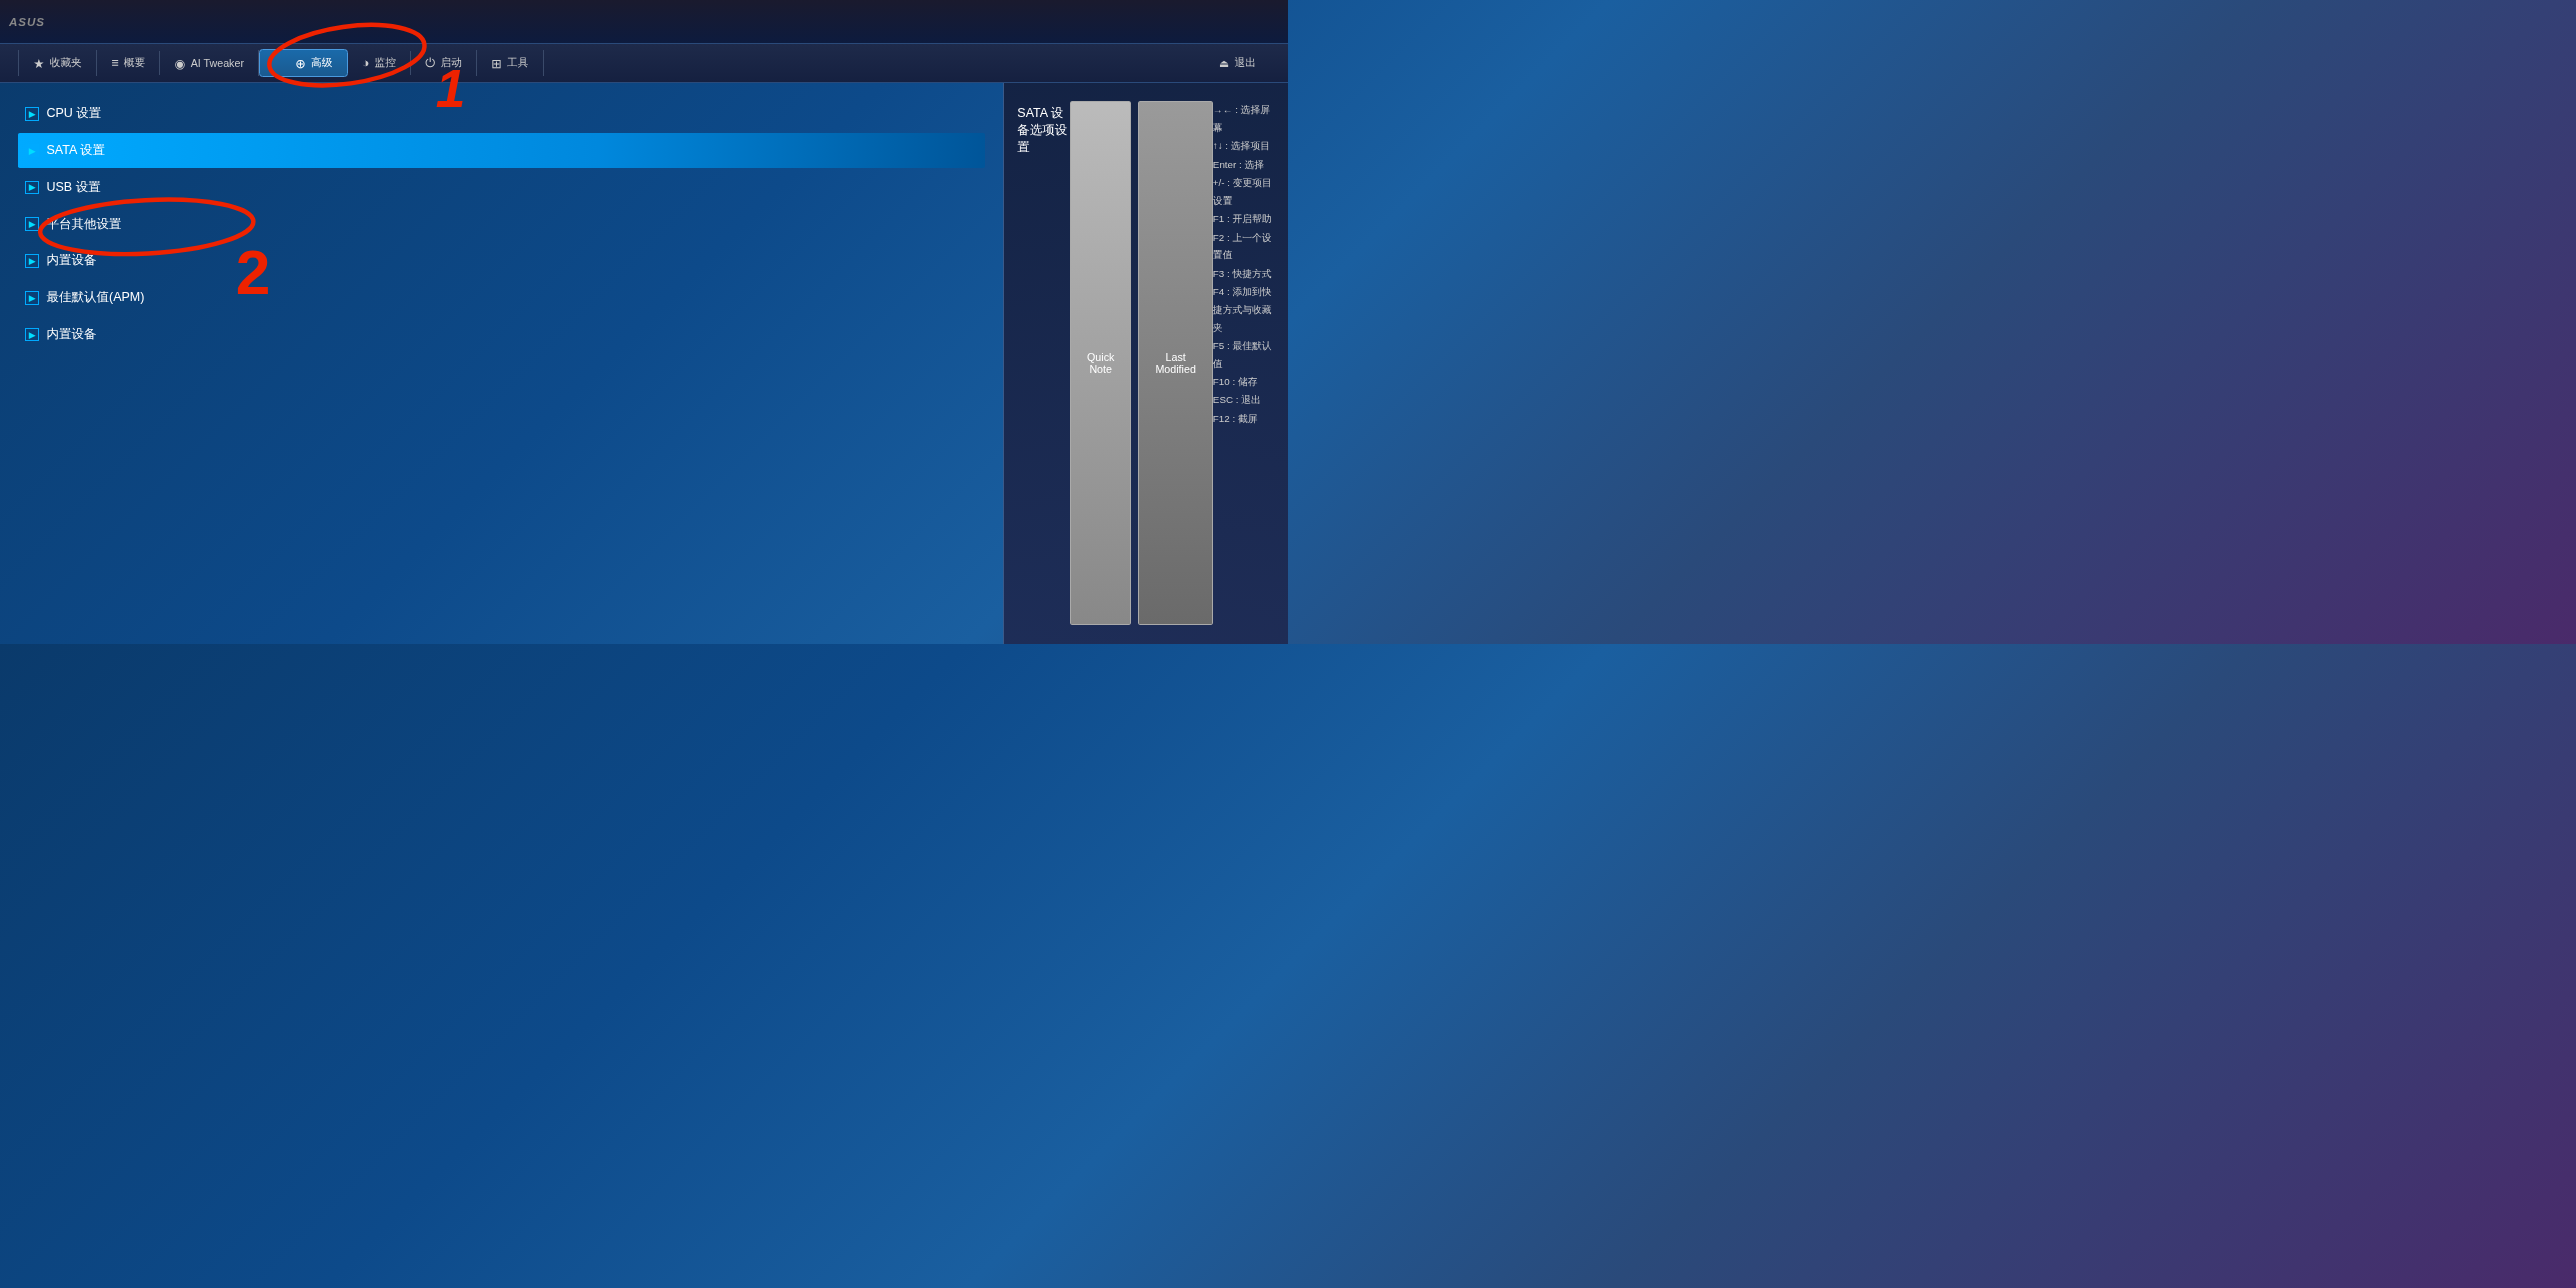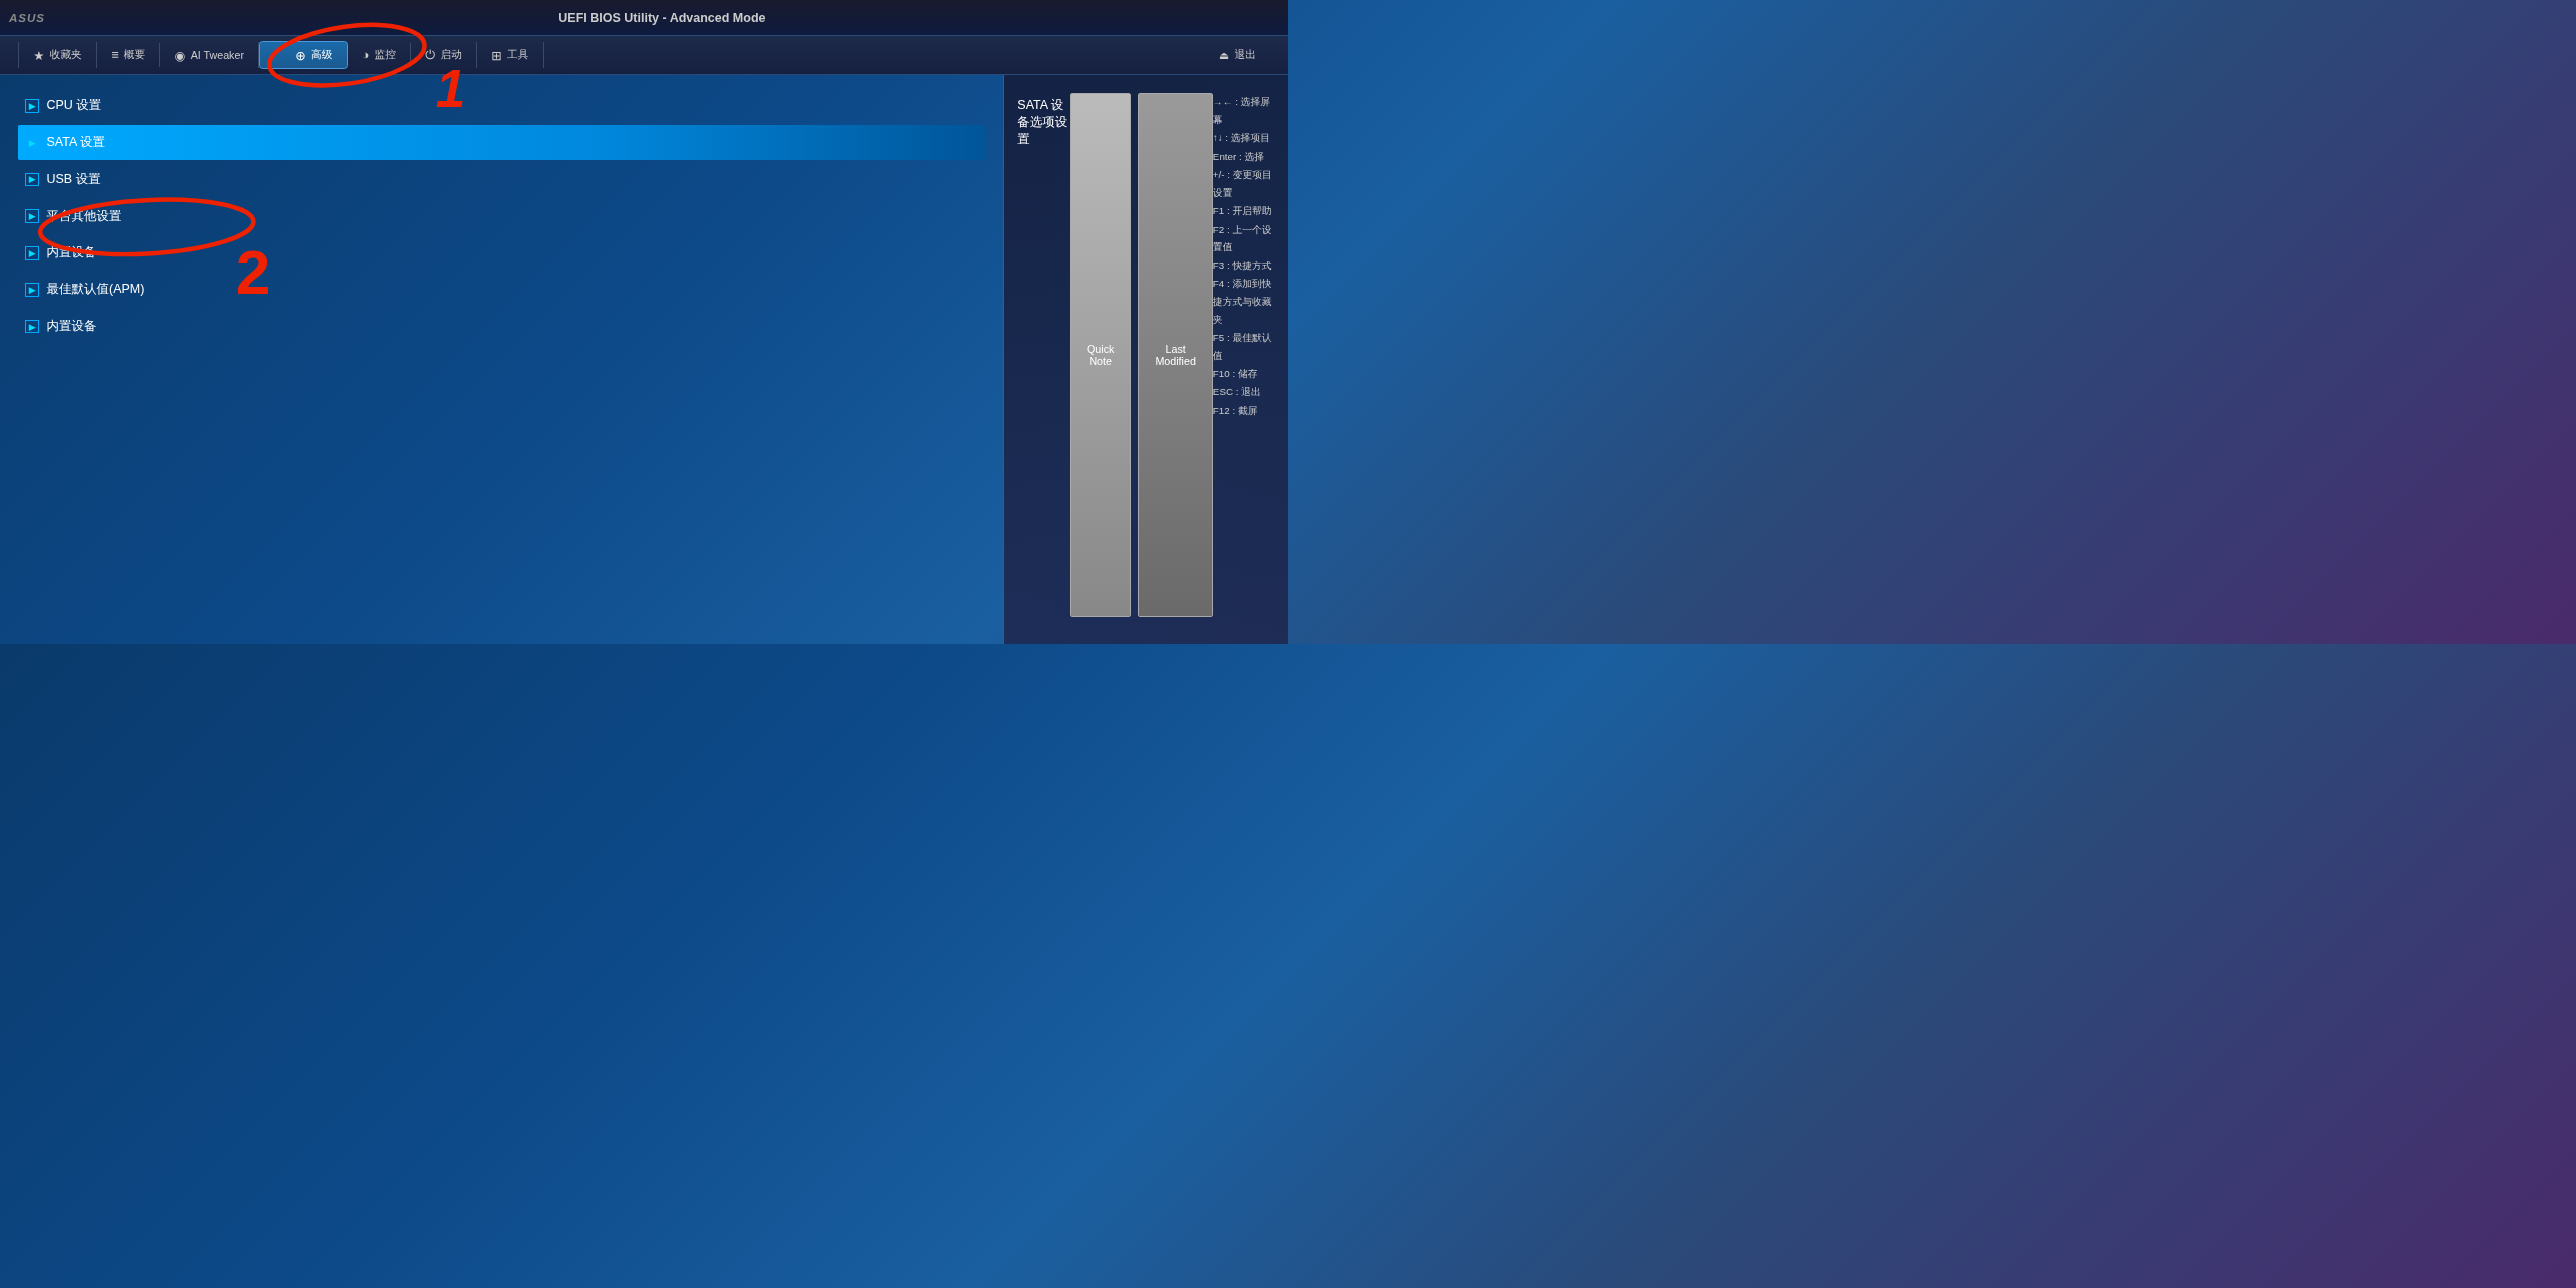--- a/index.html
+++ b/index.html
@@ -10,21 +10,21 @@
       background: linear-gradient(135deg, #0a3a6b 0%, #0d4a8a 30%, #1a5fa0 50%, #2a4a7a 70%, #4a2a6a 100%);
       font-family: 'Arial', sans-serif;
       color: #ffffff;
       overflow: hidden;
       position: relative;
     }
 
     
     .title-bar {
       background: linear-gradient(180deg, #1a1a2e 0%, #0d1b3e 100%);
-      height: 36px;
+      height: 44px;
       display: flex;
       align-items: center;
       padding: 0 9px;
       border-bottom: 1.8px solid #2a4a7a;
     }
 
     .title-bar-text {
       color: #cccccc;
       font-size: 12.5px;
       font-weight: bold;
@@ -193,21 +193,20 @@
       font-style: italic;
       font-weight: bold;
       letter-spacing: 0.9px;
     }
   </style>
 </head>
 <body>
 
 <div class="title-bar">
   <span class="asus-logo">ASUS</span>
-  <span class="title-bar-text">UEFI BIOS Utility - Advanced Mode</span>
 </div>
 
 <div class="nav-bar">
   <div class="nav-item">
     <span class="nav-icon">★</span>
     <span>收藏夹</span>
   </div>
   <div class="nav-item">
     <span class="nav-icon">≡</span>
     <span>概要</span>

